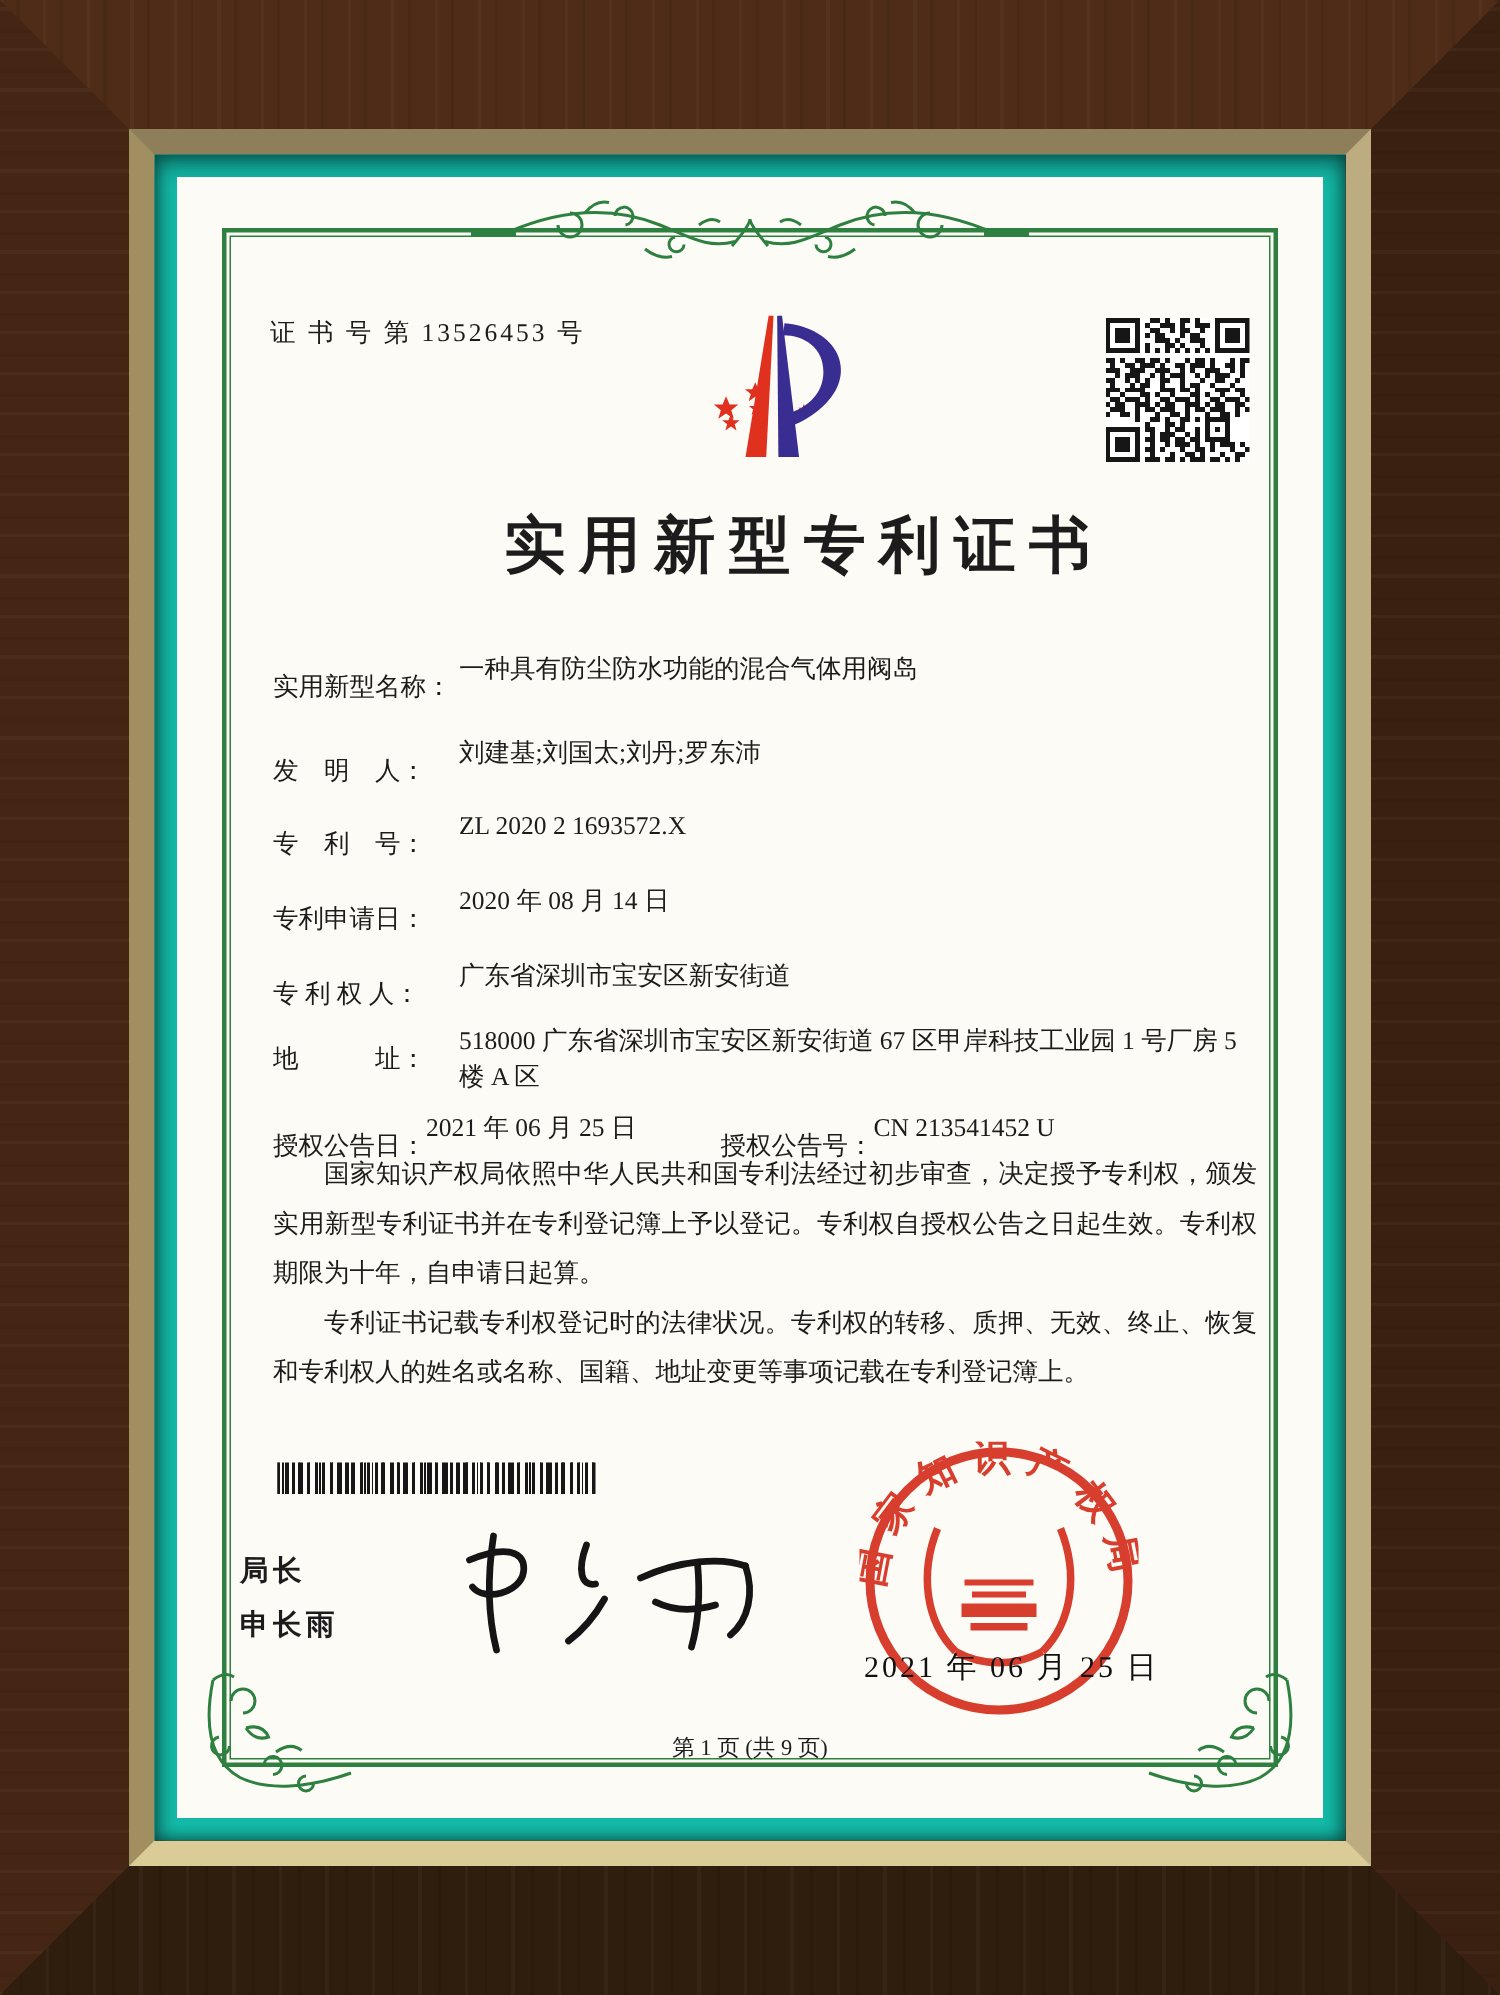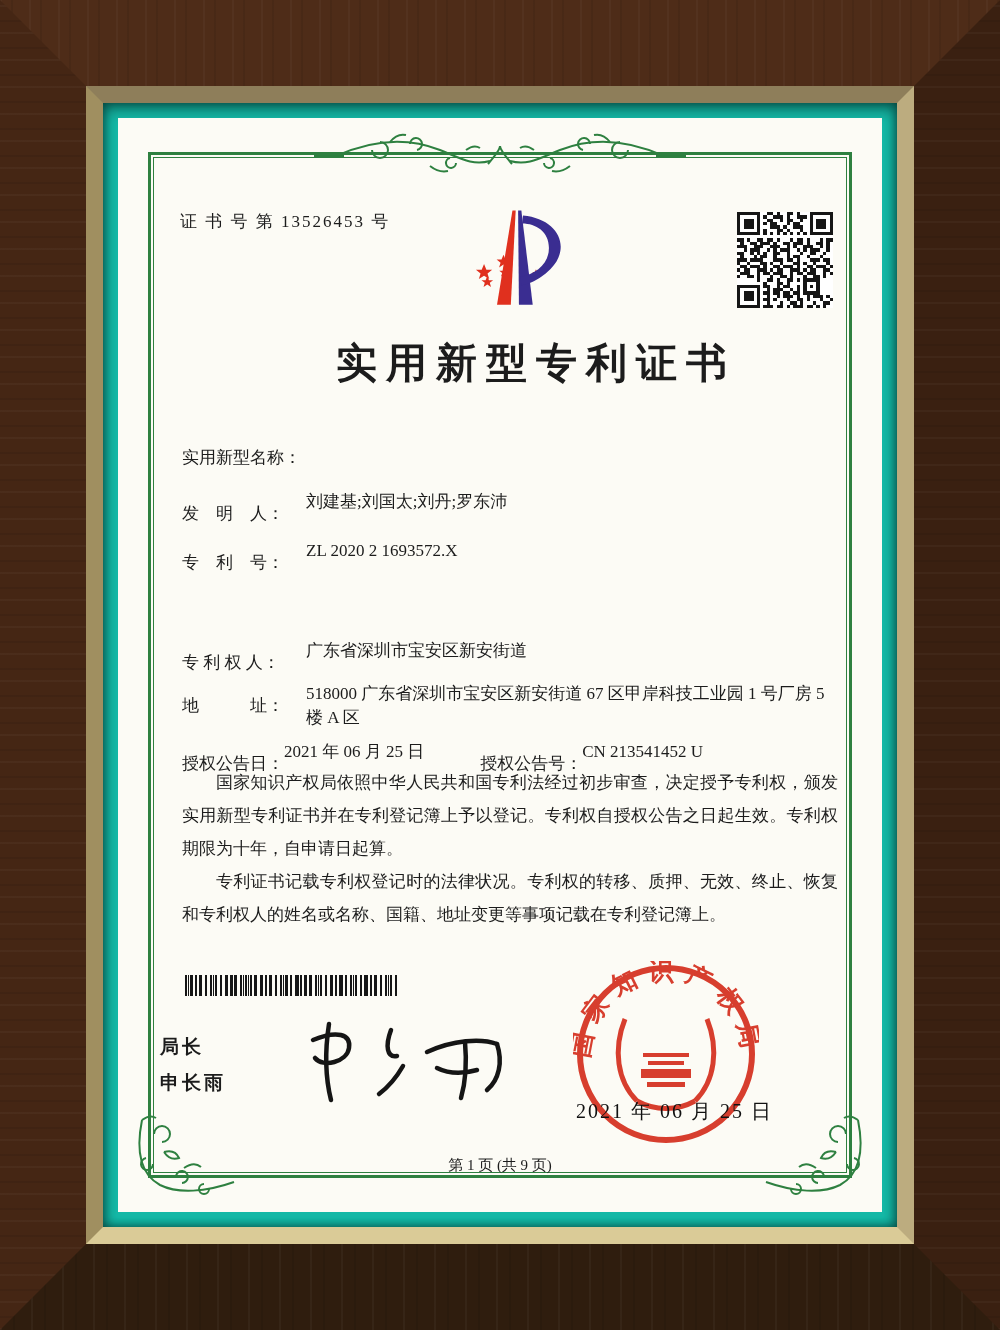--- a/index.html
+++ b/index.html
@@ -186,28 +186,33 @@
           <line x1="8" y1="26.5" x2="29" y2="26.5" stroke-dasharray="2 1 1 3 1 2"></line>
           <line x1="9" y1="27.5" x2="28" y2="27.5" stroke-dasharray="1 3 1 2 2 1"></line>
           <line x1="8" y1="28.5" x2="27" y2="28.5" stroke-dasharray="3 1 2 1 1 1"></line>
         </g>
       </svg>
 
       <div class="title">实用新型专利证书</div>
 
       <div class="frow r1">
         <div class="flabel">实用新型名称：</div>
+        <div class="fvalue">一种具有防尘防水功能的混合气体用阀岛</div>
       </div>
       <div class="frow r2">
         <div class="flabel">发　明　人：</div>
         <div class="fvalue">刘建基;刘国太;刘丹;罗东沛</div>
       </div>
       <div class="frow r3">
         <div class="flabel">专　利　号：</div>
         <div class="fvalue">ZL 2020 2 1693572.X</div>
+      </div>
+      <div class="frow r4">
+        <div class="flabel">专利申请日：</div>
+        <div class="fvalue">2020 年 08 月 14 日</div>
       </div>
       <div class="frow r5">
         <div class="flabel">专 利 权 人：</div>
         <div class="fvalue">广东省深圳市宝安区新安街道</div>
       </div>
       <div class="frow r6">
         <div class="flabel">地　　　址：</div>
         <div class="fvalue">518000 广东省深圳市宝安区新安街道 67 区甲岸科技工业园 1 号厂房 5 楼 A 区</div>
       </div>
       <div class="frow r7">

